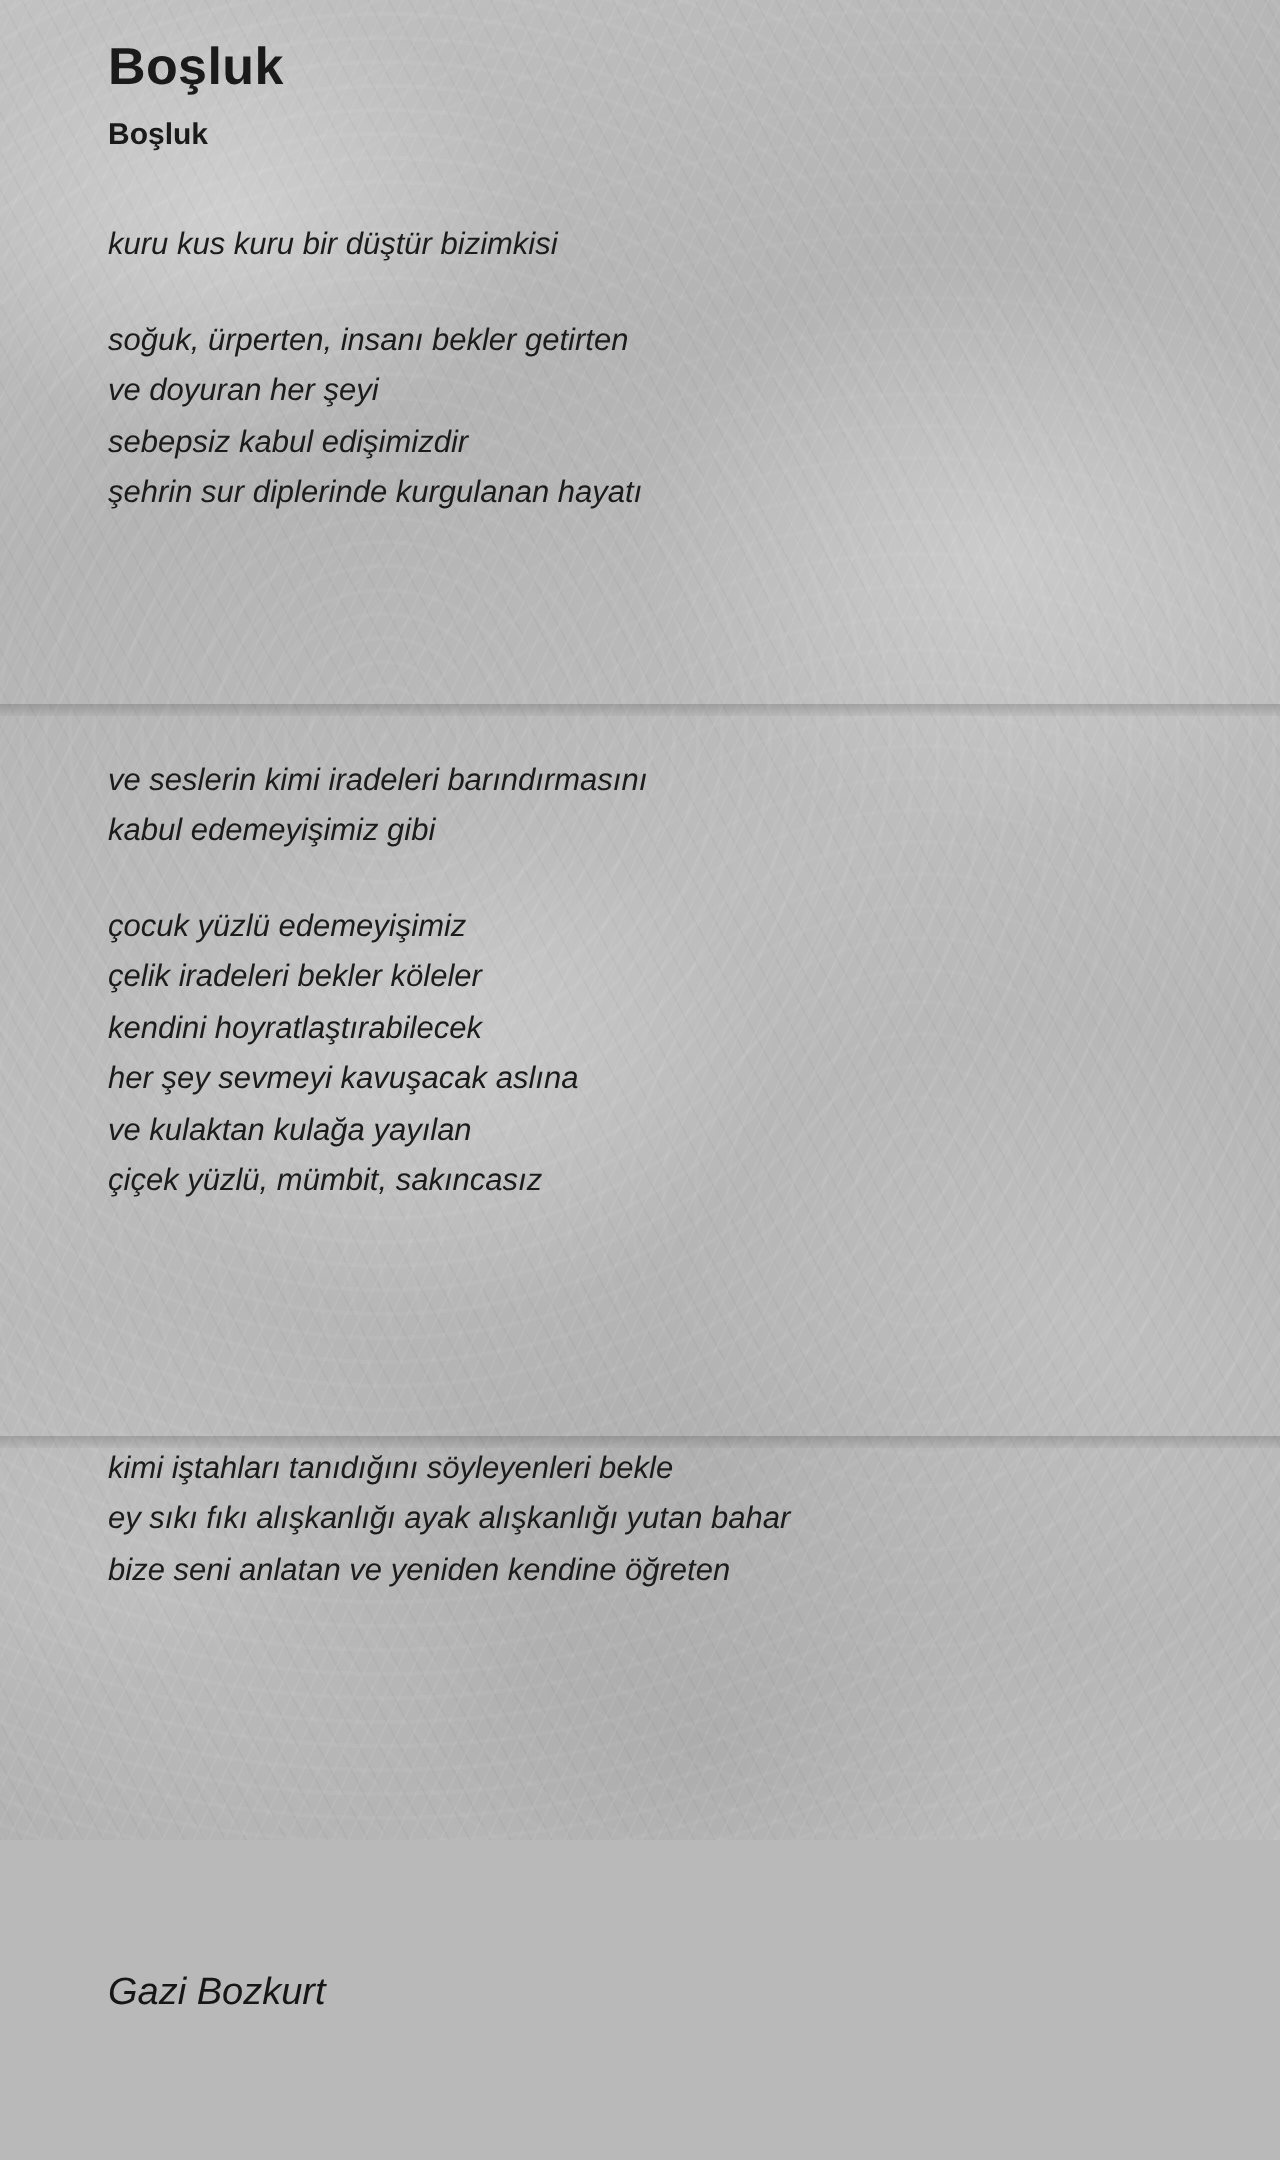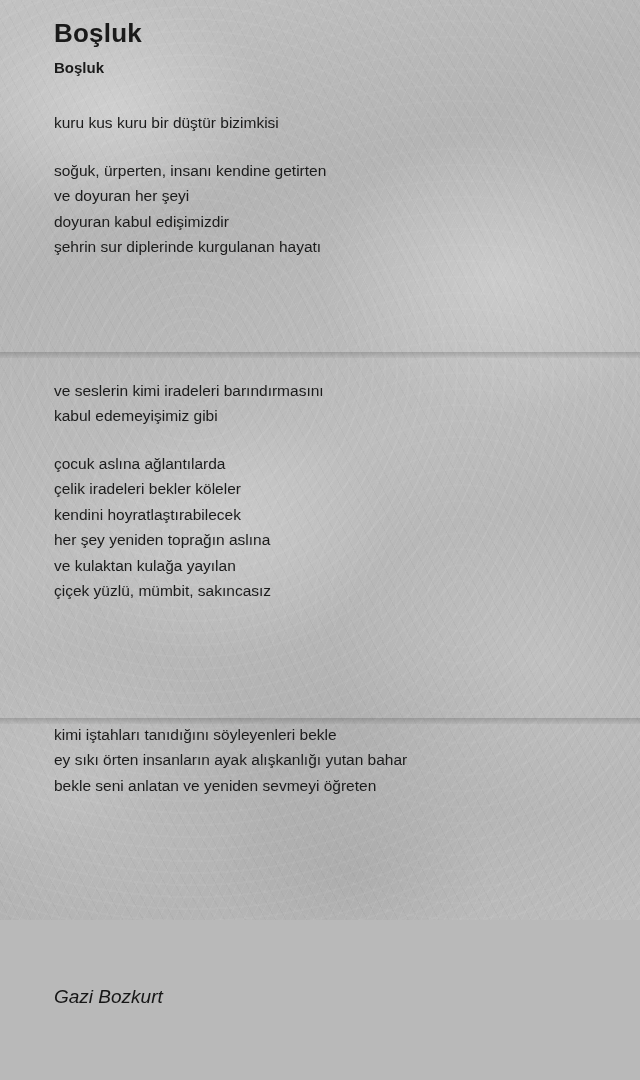--- a/index.html
+++ b/index.html
@@ -70,20 +70,21 @@
 
   .subtitle {
     padding: 10px 0 0 54px;
     font-size: 15px;
     font-weight: bold;
     color: #1a1a1a;
   }
 
   .poem {
     padding: 34px 0 0 54px;
+    font-style: italic;
   }
 
   .stanza {
     margin: 0 0 22px 0;
   }
 
   .line {
     font-size: 15.5px;
     line-height: 25.5px;
     color: #1b1b1b;
@@ -119,47 +120,47 @@
     <h1 class="title">Boşluk</h1>
     <div class="subtitle">Boşluk</div>
 
     <div class="poem">
 
       <div class="stanza">
         <div class="line">kuru kus kuru bir düştür bizimkisi</div>
       </div>
 
       <div class="stanza">
-        <div class="line">soğuk, ürperten, insanı kendine getirten</div>
+        <div class="line">soğuk, ürperten, insanı bekler getirten</div>
         <div class="line">ve doyuran her şeyi</div>
-        <div class="line">doyuran kabul edişimizdir</div>
+        <div class="line">sebepsiz kabul edişimizdir</div>
         <div class="line">şehrin sur diplerinde kurgulanan hayatı</div>
       </div>
 
       <div class="spacer-block"></div>
 
       <div class="stanza">
         <div class="line">ve seslerin kimi iradeleri barındırmasını</div>
         <div class="line">kabul edemeyişimiz gibi</div>
       </div>
 
       <div class="stanza">
-        <div class="line">çocuk aslına ağlantılarda</div>
+        <div class="line">çocuk yüzlü edemeyişimiz</div>
         <div class="line">çelik iradeleri bekler köleler</div>
         <div class="line">kendini hoyratlaştırabilecek</div>
-        <div class="line">her şey yeniden toprağın aslına</div>
+        <div class="line">her şey sevmeyi kavuşacak aslına</div>
         <div class="line">ve kulaktan kulağa yayılan</div>
         <div class="line">çiçek yüzlü, mümbit, sakıncasız</div>
       </div>
 
       <div class="spacer-block-2"></div>
 
       <div class="stanza">
         <div class="line">kimi iştahları tanıdığını söyleyenleri bekle</div>
-        <div class="line">ey sıkı örten insanların ayak alışkanlığı yutan bahar</div>
-        <div class="line">bekle seni anlatan ve yeniden sevmeyi öğreten</div>
+        <div class="line">ey sıkı fıkı alışkanlığı ayak alışkanlığı yutan bahar</div>
+        <div class="line">bize seni anlatan ve yeniden kendine öğreten</div>
       </div>
 
     </div>
   </div>
 
   <div class="author">Gazi Bozkurt</div>
 </div>
 
 </body></html>

